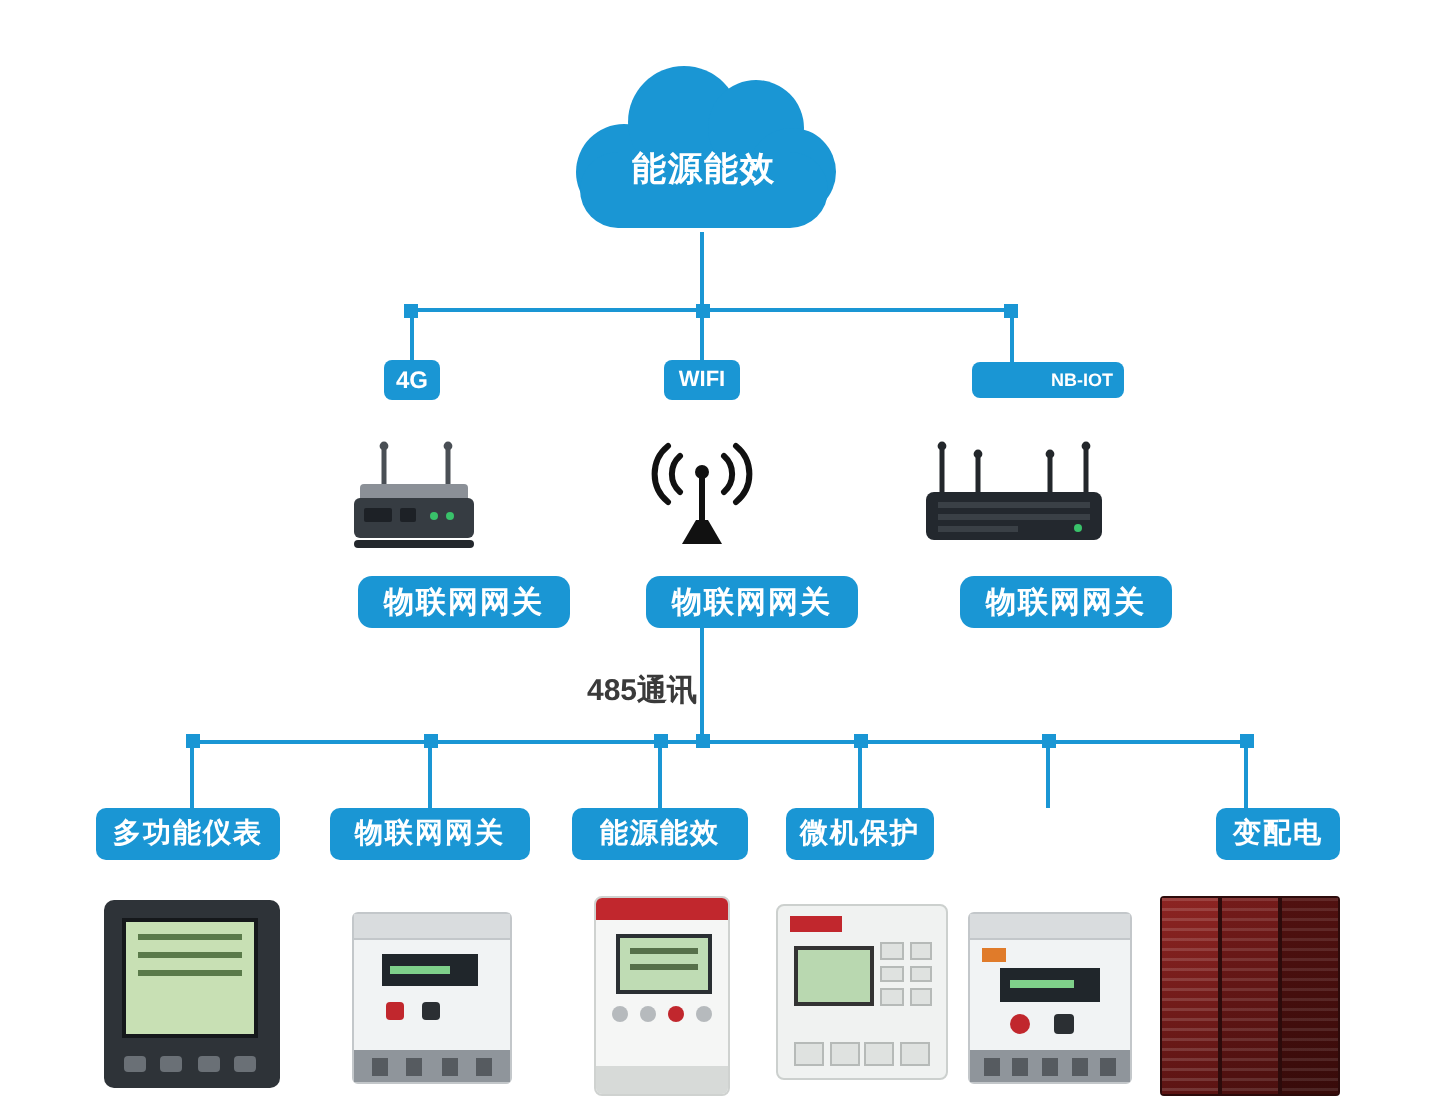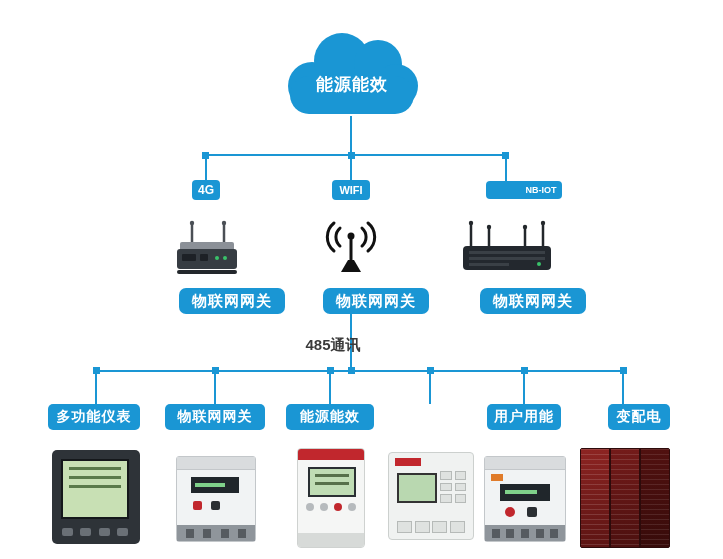--- a/index.html
+++ b/index.html
@@ -22,21 +22,21 @@
   .cloud-text.l2{top:68px;}
   .badge{position:absolute;background:var(--accent);color:#fff;border-radius:4px;
     display:flex;align-items:center;justify-content:center;font-weight:bold;}
   .pill{position:absolute;background:var(--accent);color:#fff;border-radius:7px;
     display:flex;align-items:center;justify-content:center;font-weight:bold;
     font-size:15px;letter-spacing:1px;height:26px;margin-left:26px;}
   .dev-label{position:absolute;top:404px;background:var(--accent);color:#fff;
     border-radius:5px;display:flex;align-items:center;justify-content:center;
     font-weight:bold;font-size:14px;letter-spacing:1px;height:26px;}
   .bus-label{position:absolute;left:291px;top:336px;width:60px;text-align:center;
-    color:var(--text-dark);font-weight:bold;font-size:15px;margin-left:12px;}
+    color:var(--text-dark);font-weight:bold;font-size:15px;}
   .device-img{position:absolute;}
   .device-img svg{width:100%;height:100%;display:block;}
   .ant{stroke:#4a4f55;stroke-width:2.5;}
   .antdark{stroke:#23272b;stroke-width:2.5;}
 
   
   .meter1{left:52px;top:450px;width:88px;height:94px;background:#2e3338;border-radius:5px;
     box-shadow:3px 3px 0 #b9bdc1 inset 0 0 0;}
   .m1-screen{position:absolute;left:9px;top:9px;right:11px;height:56px;background:#c8e0b4;
     border:2px solid #15181b;}
@@ -194,21 +194,21 @@
   <div class="line" style="left:95px;top:371px;width:2px;height:33px;"></div>
   <div class="line" style="left:214px;top:371px;width:2px;height:33px;"></div>
   <div class="line" style="left:329px;top:371px;width:2px;height:33px;"></div>
   <div class="line" style="left:429px;top:371px;width:2px;height:33px;"></div>
   <div class="line" style="left:523px;top:371px;width:2px;height:33px;"></div>
   <div class="line" style="left:622px;top:371px;width:2px;height:33px;"></div>
 
   <div class="dev-label" style="left:48px;width:92px;">多功能仪表</div>
   <div class="dev-label" style="left:165px;width:100px;">物联网网关</div>
   <div class="dev-label" style="left:286px;width:88px;">能源能效</div>
-  <div class="dev-label" style="left:487px;width:74px;">用户用能</div>
+  <div class="dev-label" style="left:393px;width:74px;">微机保护</div>
   <div class="dev-label" style="left:608px;width:62px;">变配电</div>
 
   <div class="device-img meter1">
     <div class="m1-screen">
       <div class="m1-line"></div>
       <div class="m1-line"></div>
       <div class="m1-line"></div>
     </div>
     <div class="m1-btns">
       <div class="m1-btn"></div>

